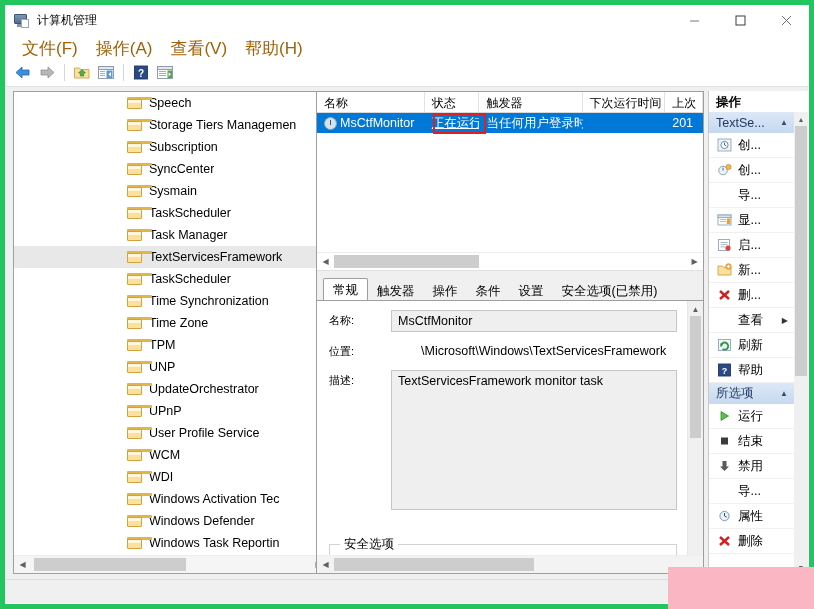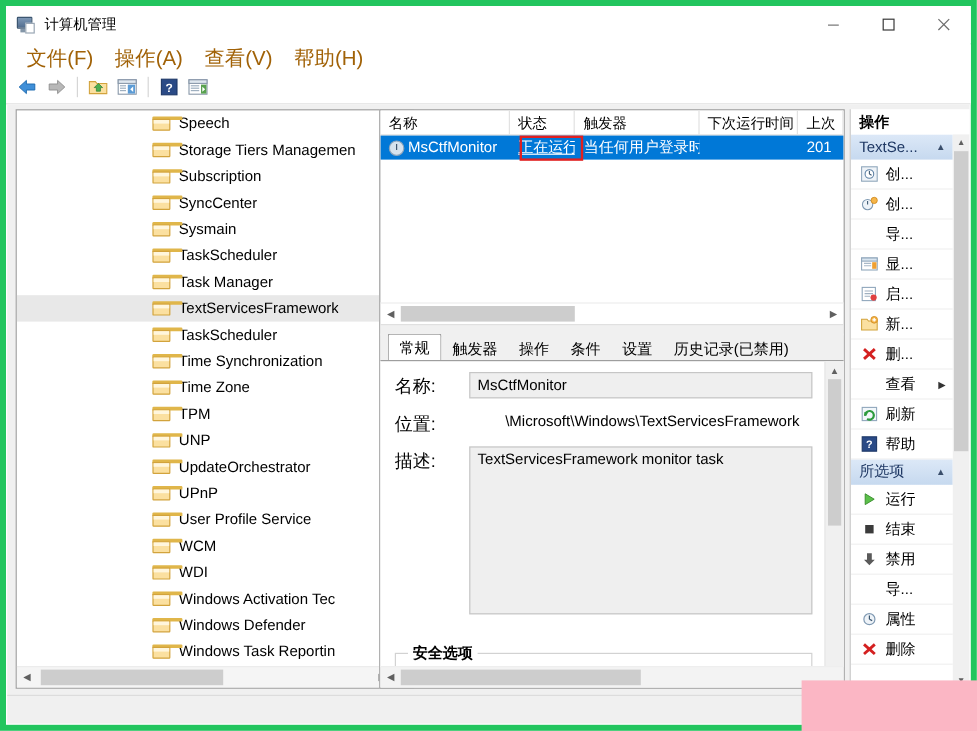--- a/index.html
+++ b/index.html
@@ -98,31 +98,31 @@
   .tab{
     height:21px;padding:0 9px;display:flex;align-items:center;font-size:12.5px;
     background:#f0f0f0;color:#000;white-space:nowrap;
   }
   .tab.active{background:#fff;border:1px solid #9e9e9e;border-bottom:none;height:23px;border-radius:2px 2px 0 0;}
   .detail{
     position:absolute;left:0;right:0;top:208px;bottom:17px;background:#fff;
     border-top:1px solid #9e9e9e;overflow:hidden;
   }
   .drow{display:flex;align-items:flex-start;padding:9px 0 0 12px;}
-  .dlabel{width:62px;flex:0 0 auto;font-size:15px;padding-top:3px;}
+  .dlabel{width:62px;flex:0 0 auto;font-size:11px;padding-top:3px;}
   .dfield{
     flex:1 1 auto;margin-right:26px;background:#efefef;border:1px solid #c6c6c6;box-sizing:border-box;
     padding:3px 6px;font-size:12.5px;min-height:15px;
   }
   .dfield.plain{background:transparent;border:none;margin-left:24px;}
   .dbox{height:140px;}
   .grpbox{
     position:absolute;left:12px;right:26px;top:243px;height:80px;border:1px solid #d2d2d2;
   }
-  .grptitle{position:absolute;left:10px;top:-9px;background:#fff;padding:0 4px;font-size:12.5px;font-weight:bold;}
+  .grptitle{position:absolute;left:10px;top:-9px;background:#fff;padding:0 4px;font-size:12.5px;}
   .grptext{position:absolute;left:12px;top:14px;font-size:12.5px;color:#111;}
   .detailhsb{position:absolute;left:0;right:0;bottom:0;height:17px;background:#f3f3f3;border-top:1px solid #eee;}
   
   .actpane{
     position:absolute;right:0px;top:4px;width:100px;bottom:6px;background:#fff;
     border-left:1px solid #c8c8c8;box-sizing:border-box;overflow:hidden;
   }
   .acthead{height:20px;padding:3px 0 0 7px;font-size:12.5px;font-weight:bold;box-sizing:border-box;}
   .actbody{position:absolute;left:0;top:21px;right:14px;bottom:0;overflow:hidden;}
   .actgroup{
@@ -462,21 +462,21 @@
       </div>
 
       <div class="splitter"></div>
 
       <div class="tabstrip">
         <div class="tab active">常规</div>
         <div class="tab">触发器</div>
         <div class="tab">操作</div>
         <div class="tab">条件</div>
         <div class="tab">设置</div>
-        <div class="tab">历史记录(已禁用)</div>
+        <div class="tab">安全选项(已禁用)</div>
       </div>
 
       <div class="detail">
         <div class="drow">
           <div class="dlabel">名称:</div>
           <div class="dfield">MsCtfMonitor</div>
         </div>
         <div class="drow">
           <div class="dlabel">位置:</div>
           <div class="dfield plain">\Microsoft\Windows\TextServicesFramework</div>

